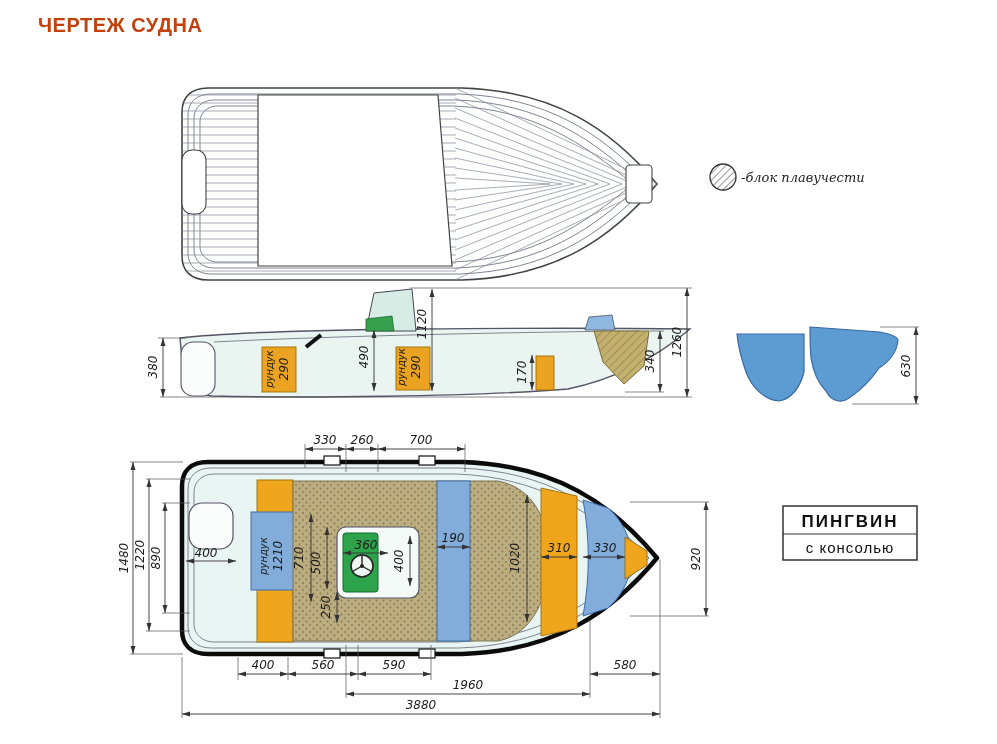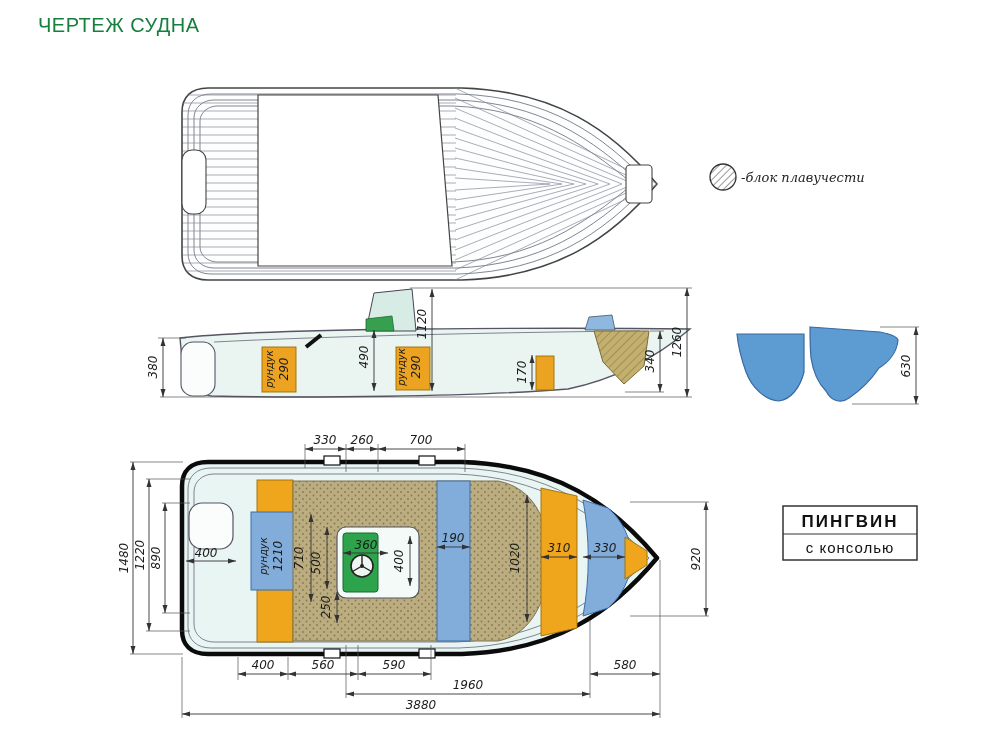--- a/index.html
+++ b/index.html
@@ -1,19 +1,19 @@
 <!DOCTYPE html>
 <html><head>
 <meta charset="utf-8">
 <style>
   html,body{margin:0;padding:0;background:#fff;}
   .canvas{position:relative;width:997px;height:744px;background:#fff;overflow:hidden;
           font-family:"Liberation Sans",sans-serif;}
-  .title{position:absolute;left:38px;top:14px;font-size:20px;font-weight:400;
-         color:#15803d;letter-spacing:.5px;text-align:right;}
+  .title{position:absolute;left:38px;top:14px;font-size:20px;font-weight:700;
+         color:#c2410c;letter-spacing:.5px;text-align:right;}
   svg{position:absolute;left:0;top:0;}
   .dim{font:italic 12px "DejaVu Sans",sans-serif;fill:#1c1c1c;}
   .dim-sm{font:italic 10px "DejaVu Sans",sans-serif;fill:#1c1c1c;}
   .leg{font:italic 13px "DejaVu Serif",serif;fill:#222;}
   .np1{font:600 17px "Liberation Sans",sans-serif;letter-spacing:2px;fill:#111;}
   .np2{font:15px "Liberation Sans",sans-serif;letter-spacing:1px;fill:#111;}
   .dl{stroke:#333;stroke-width:.9;fill:none;}
   .ext{stroke:#555;stroke-width:.7;fill:none;}
   .thin{stroke:#667;stroke-width:.8;fill:none;}
 </style>

